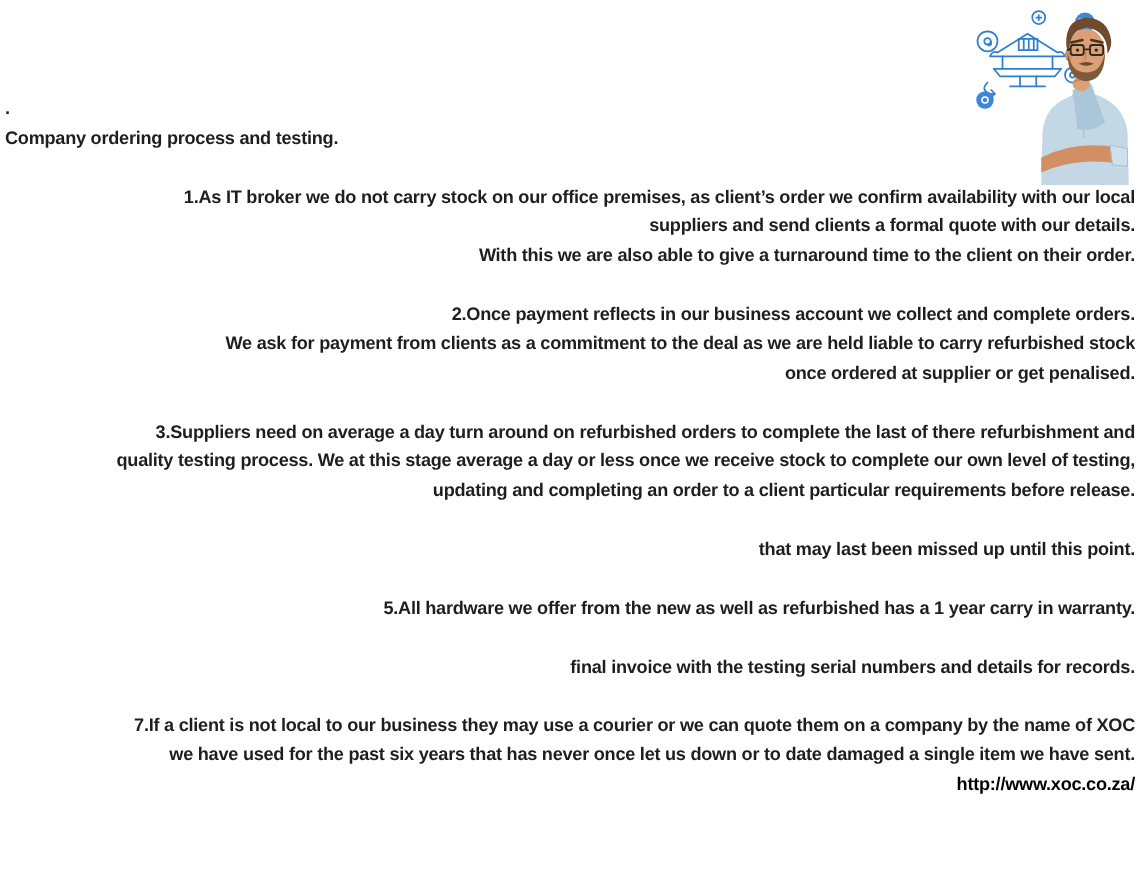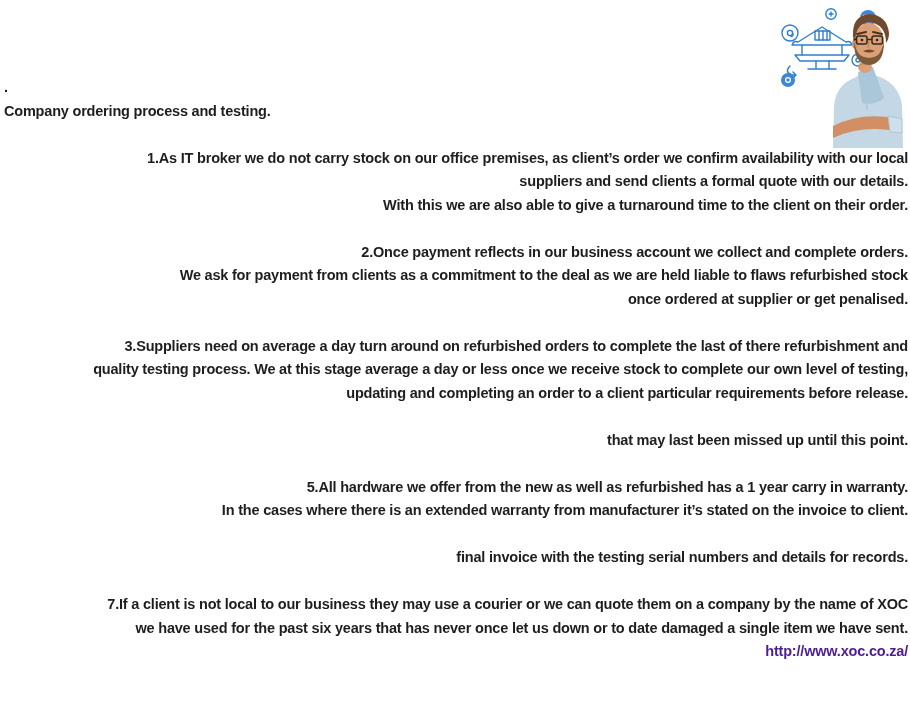--- a/index.html
+++ b/index.html
@@ -8,21 +8,21 @@
     font-family:"Liberation Sans",sans-serif;font-weight:700;
     font-size:14.5px;letter-spacing:-0.2px;color:#1f1d1d;
   }
   .content{position:absolute;top:76px;left:4px;right:2px;}
   .line{line-height:23.5px;white-space:nowrap;}
   .heading{}
   .spacer-after{margin-bottom:23.5px;}
   .para{margin:0 0 23.5px 0;text-align:right;}
   .para:last-child{margin-bottom:0;margin-left:37px;}
   .num{display:inline-block;width:36px;}
-  .link{color:#4c1d95;cursor:pointer;text-decoration:none;}
+  .link{color:#000000;cursor:pointer;text-decoration:none;}
   .photo{position:absolute;top:6px;right:4px;width:128px;height:142px;}
 </style>
 </head>
 <body>
 
 <svg class="photo" viewBox="0 0 128 142" xmlns="http://www.w3.org/2000/svg">
 
   <g fill="none" stroke="#2e7fd0" stroke-width="1.4" stroke-linecap="round" stroke-linejoin="round">
     <path d="M14,39 Q16,34 20,36 L44,21 L68,36 Q72,34 74,39 Z"></path>
     <rect x="37" y="25" width="15" height="9"></rect>
@@ -78,37 +78,36 @@
   <div class="line heading spacer-after">Company ordering process and testing.</div>
 
   <div class="para">
     <div class="line"><span class="num">1.</span><span>As IT broker we do not carry stock on our office premises, as client’s order we confirm availability with our local</span></div>
     <div class="line">suppliers and send clients a formal quote with our details.</div>
     <div class="line">With this we are also able to give a turnaround time to the client on their order.</div>
   </div>
 
   <div class="para">
     <div class="line"><span class="num">2.</span><span>Once payment reflects in our business account we collect and complete orders.</span></div>
-    <div class="line">We ask for payment from clients as a commitment to the deal as we are held liable to flaws refurbished stock</div>
+    <div class="line">We ask for payment from clients as a commitment to the deal as we are held liable to carry refurbished stock</div>
     <div class="line">once ordered at supplier or get penalised.</div>
   </div>
 
   <div class="para">
     <div class="line"><span class="num">3.</span><span>Suppliers need on average a day turn around on refurbished orders to complete the last of there refurbishment and</span></div>
     <div class="line">quality testing process. We at this stage average a day or less once we receive stock to complete our own level of testing,</div>
     <div class="line">updating and completing an order to a client particular requirements before release.</div>
   </div>
 
   <div class="para">
     <div class="line">that may last been missed up until this point.</div>
   </div>
 
   <div class="para">
     <div class="line"><span class="num">5.</span><span>All hardware we offer from the new as well as refurbished has a 1 year carry in warranty.</span></div>
-    <div class="line">In the cases where there is an extended warranty from manufacturer it’s stated on the invoice to client.</div>
   </div>
 
   <div class="para">
     <div class="line">final invoice with the testing serial numbers and details for records.</div>
   </div>
 
   <div class="para">
     <div class="line"><span class="num">7.</span><span>If a client is not local to our business they may use a courier or we can quote them on a company by the name of XOC</span></div>
     <div class="line">we have used for the past six years that has never once let us down or to date damaged a single item we have sent.</div>
     <div class="line"><a class="link">http://www.xoc.co.za/</a></div>

